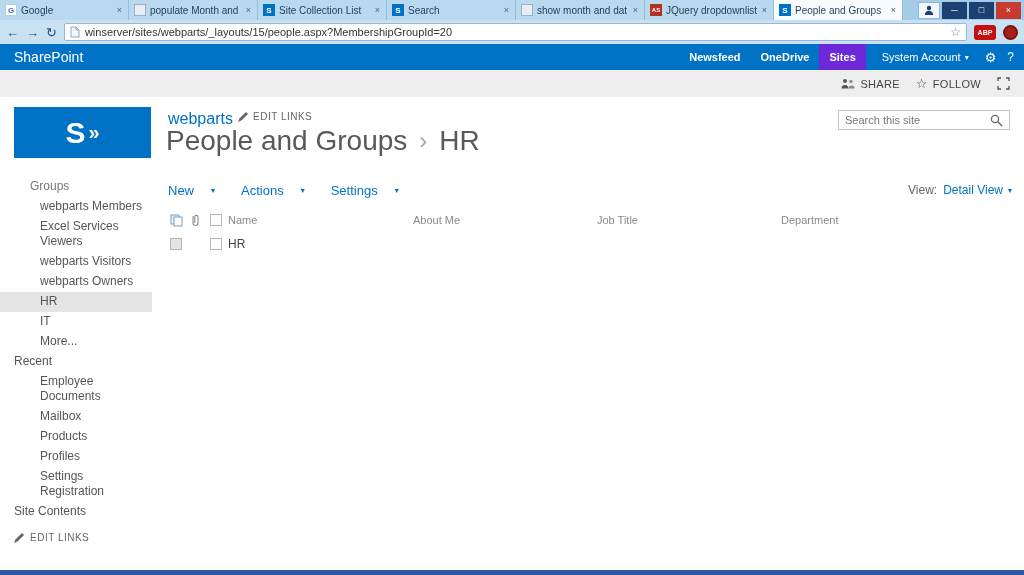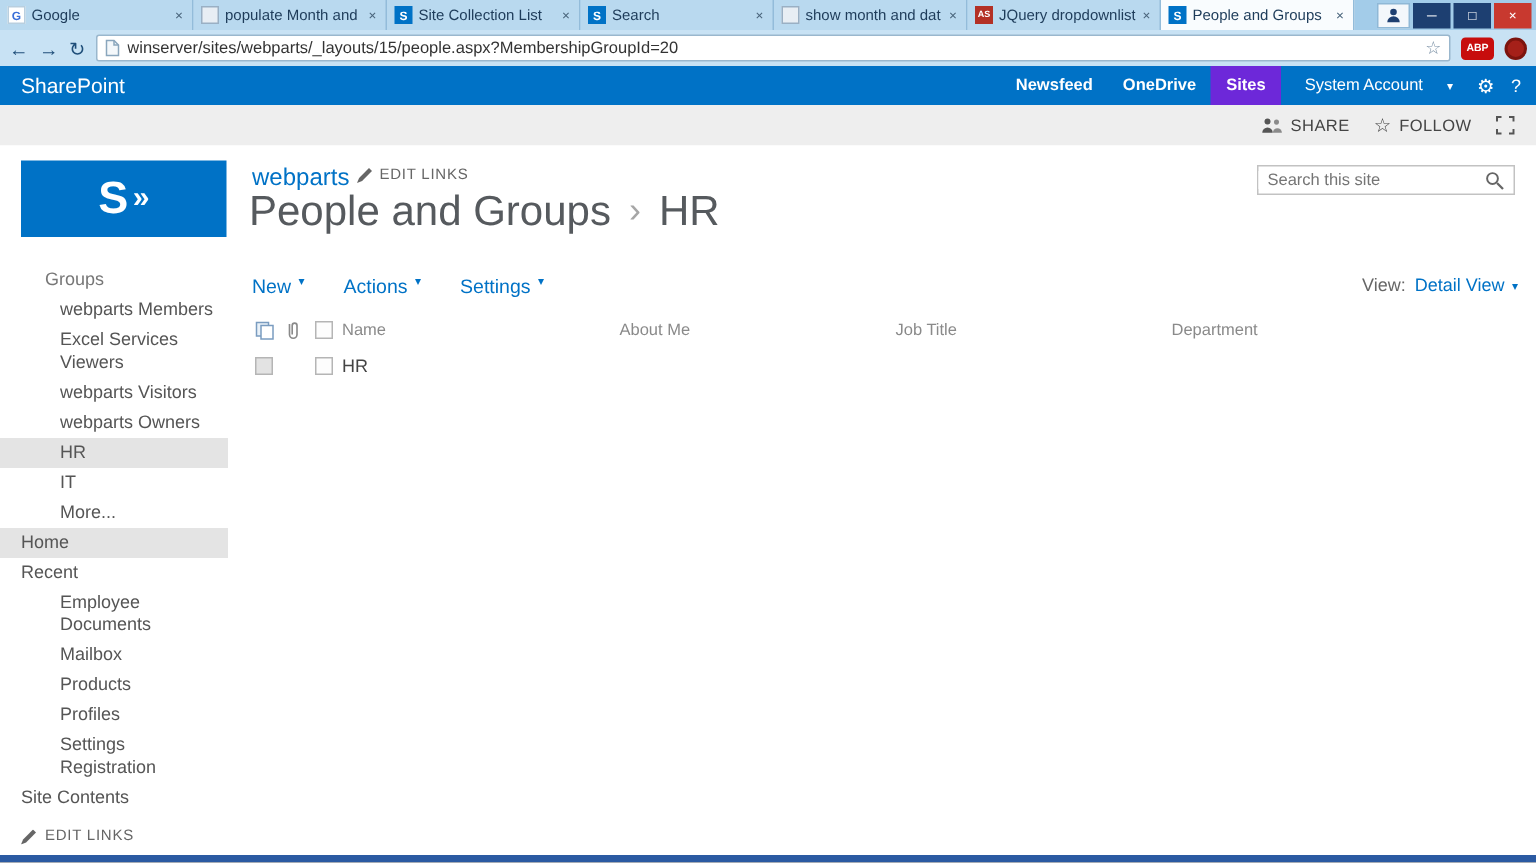--- a/index.html
+++ b/index.html
@@ -38,21 +38,21 @@
          border-radius: 3px; display: flex; align-items: center; justify-content: center; }
   .redbadge { width: 15px; height: 15px; border-radius: 50%; background: #a52019; border: 2px solid #7c140e; }
 
   
   .suitebar { position: absolute; top: 44px; left: 0; right: 0; height: 26px; background: #0072c6; color: #fff;
               display: flex; align-items: center; padding-left: 14px; }
   .brand { font-size: 14px; }
   .suite-right { margin-left: auto; display: flex; align-items: center; height: 100%; }
   .suite-link { padding: 0 10px; height: 100%; display: flex; align-items: center; font-size: 11px; font-weight: bold; }
   .suite-link.active { background: #6d28d9; }
-  .account { font-size: 11px; padding: 0 9px 0 16px; display: flex; align-items: center; gap: 16px; }
+  .account { font-size: 11px; padding: 0 9px 0 16px; display: flex; align-items: center; gap: 4px; }
   .suite-gear { font-size: 13px; padding: 0 7px; }
   .suite-help { font-size: 12px; padding: 0 10px 0 4px; }
   .caret { font-size: 8px; }
 
   
   .ribbonbar { position: absolute; top: 70px; left: 0; right: 0; height: 27px; background: #eeeeee;
                display: flex; align-items: center; justify-content: flex-end; gap: 16px; padding: 0 14px;
                font-size: 11px; color: #444; letter-spacing: .3px; text-align: center; }
   .ribbon-item { display: flex; align-items: center; gap: 5px; }
   .follow-star { font-size: 13px; }
@@ -80,21 +80,21 @@
   .side-item { padding: 2px 4px 3px 14px; line-height: 15px; }
   .side-item.head { color: #777; padding-left: 30px; }
   .side-item.sub { padding-left: 40px; }
   .side-item.selected { background: #e4e4e4; }
   .editlinks-side { padding: 10px 4px 4px 14px; font-size: 10px; color: #666; letter-spacing: .5px;
                     display: flex; align-items: center; gap: 6px; }
 
   
   .main { position: absolute; left: 168px; top: 80px; right: 12px; }
   .toolbar { display: flex; align-items: center; height: 26px; font-size: 13px; }
-  .menu { color: #0072c6; margin-right: 26px; display: flex; align-items: flex-start; gap: 5px; }
+  .menu { color: #0072c6; margin-right: 26px; display: flex; align-items: center; gap: 17px; }
   .menu .caret { color: #0072c6; }
   .viewarea { margin-left: auto; display: flex; gap: 6px; font-size: 12px; }
   .view-label { color: #666; }
   .view-value { color: #0072c6; display: flex; align-items: center; gap: 5px; }
   .listheader { display: flex; align-items: center; height: 22px; margin-top: 6px; font-size: 11px; color: #8a8a8a;
                 padding-left: 2px; }
   .col-sel { width: 20px; display: flex; align-items: center; }
   .col-clip { width: 20px; display: flex; align-items: center; }
   .col-name { width: 203px; display: flex; align-items: center; gap: 6px; }
   .col-about { width: 184px; }
@@ -248,21 +248,20 @@
 
     <div class="sidebar">
       <div class="side-item head">Groups</div>
       <div class="side-item sub">webparts Members</div>
       <div class="side-item sub">Excel Services Viewers</div>
       <div class="side-item sub">webparts Visitors</div>
       <div class="side-item sub">webparts Owners</div>
       <div class="side-item sub selected">HR</div>
       <div class="side-item sub">IT</div>
       <div class="side-item sub">More...</div>
-      <div class="side-item selected">Home</div>
       <div class="side-item">Recent</div>
       <div class="side-item sub">Employee Documents</div>
       <div class="side-item sub">Mailbox</div>
       <div class="side-item sub">Products</div>
       <div class="side-item sub">Profiles</div>
       <div class="side-item sub">Settings Registration</div>
       <div class="side-item">Site Contents</div>
       <div class="editlinks-side">
         <svg width="10" height="10" viewBox="0 0 10 10">
           <path d="M0 10 L1.4 6.6 8 0 10 2 3.4 8.6 z" fill="#666"></path>

